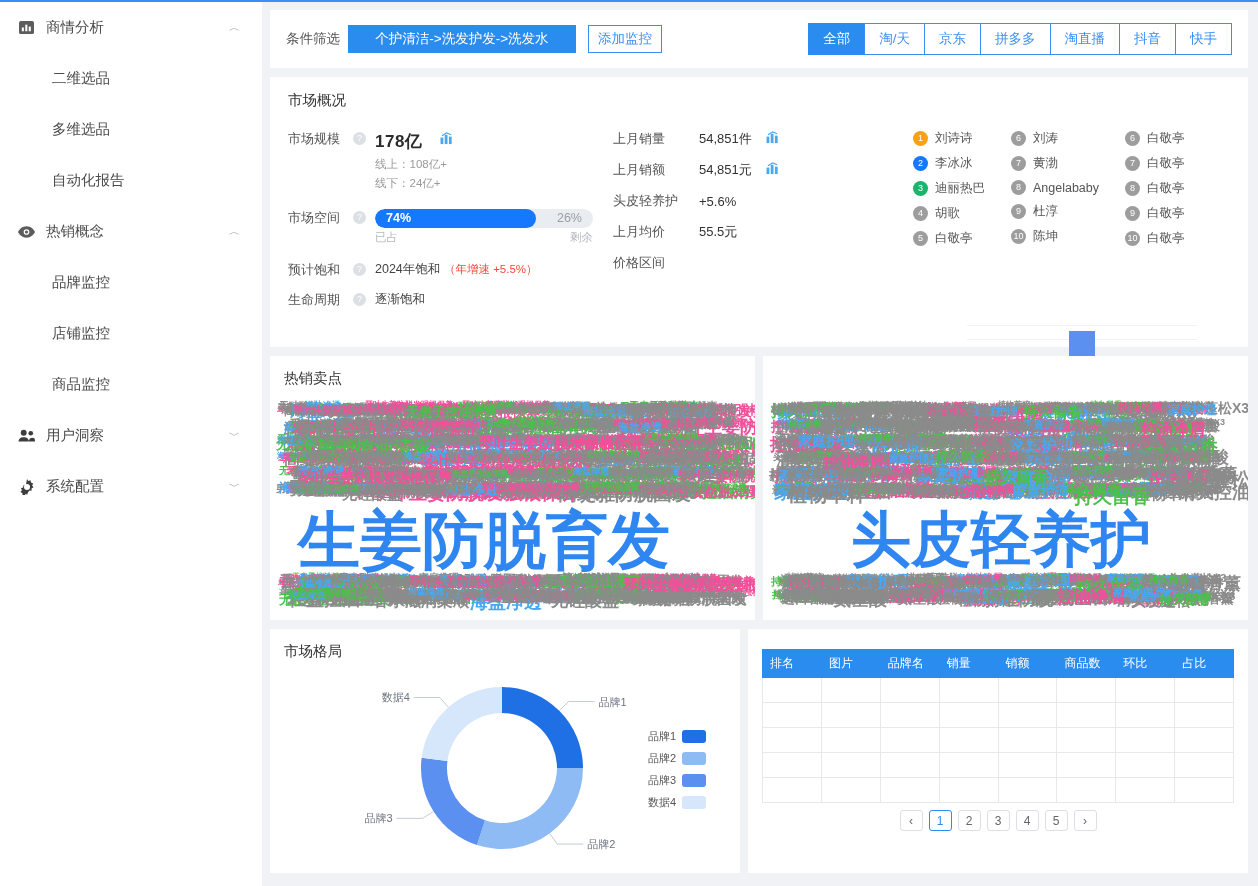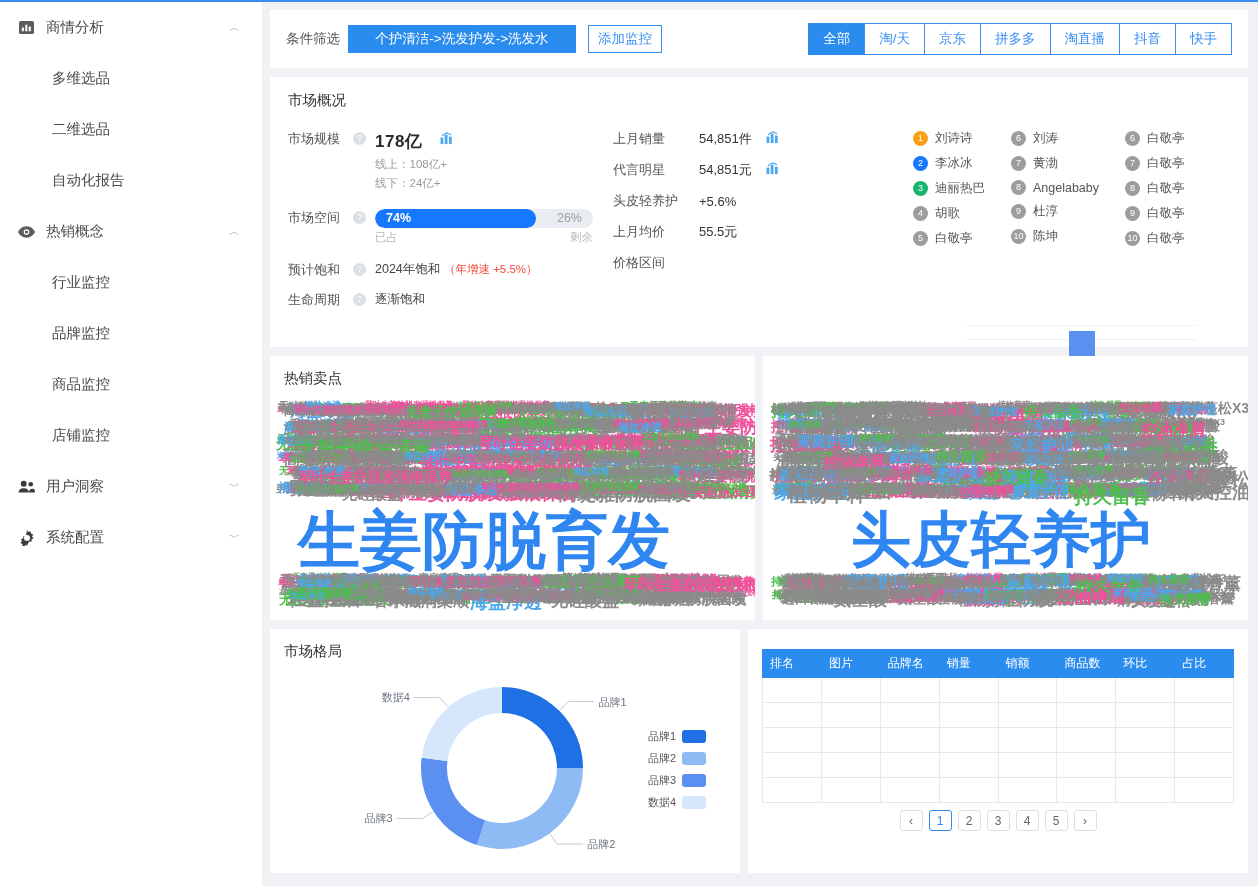--- a/index.html
+++ b/index.html
@@ -169,51 +169,48 @@
             <rect x="0" y="1" width="16" height="14" rx="2" fill="#5c5c5c"></rect>
             <rect x="3" y="8" width="2.2" height="4" fill="#fff"></rect>
             <rect x="6.7" y="5" width="2.2" height="7" fill="#fff"></rect>
             <rect x="10.4" y="7" width="2.2" height="5" fill="#fff"></rect>
           </svg>
       </span>
       <span class="glabel">商情分析</span>
       <span class="caret">︿</span>
     </div>
     <div class="nav-item">
-      <span>多维选品</span>
+      <span>二维选品</span>
     </div>
     <div class="nav-item">
-      <span>二维选品</span>
+      <span>多维选品</span>
     </div>
     <div class="nav-item">
       <span>自动化报告</span>
     </div>
 
     <div class="nav-group-head">
       <span class="gicon">
         <svg width="17" height="12" viewBox="0 0 18 12">
             <path d="M9 0C4.5 0 1.3 3.2 0 6c1.3 2.8 4.5 6 9 6s7.7-3.2 9-6c-1.3-2.8-4.5-6-9-6z" fill="#5c5c5c"></path>
             <circle cx="9" cy="6" r="3" fill="#fff"></circle>
             <circle cx="9" cy="6" r="1.7" fill="#5c5c5c"></circle>
           </svg>
       </span>
       <span class="glabel">热销概念</span>
       <span class="caret">︿</span>
     </div>
     <div class="nav-item">
-      <span>行业监控</span>
-    </div>
-    <div class="nav-item">
       <span>品牌监控</span>
     </div>
     <div class="nav-item">
-      <span>商品监控</span>
+      <span>店铺监控</span>
     </div>
     <div class="nav-item">
-      <span>店铺监控</span>
+      <span>商品监控</span>
     </div>
 
     <div class="nav-group-head">
       <span class="gicon">
         <svg width="17" height="13" viewBox="0 0 18 14">
             <circle cx="6" cy="4" r="3.2" fill="#3d3d3d"></circle>
             <circle cx="13.6" cy="4.6" r="2.5" fill="#3d3d3d"></circle>
             <path d="M0.4 13.4c0-3 2.5-4.6 5.6-4.6s5.6 1.6 5.6 4.6z" fill="#3d3d3d"></path>
             <path d="M11.6 13.4c0-2.4 1-4 4-4 2.2 0 2.6 1.6 2.6 4z" fill="#3d3d3d"></path>
           </svg>
@@ -317,21 +314,21 @@
             <span class="chart-ic">
               <svg width="15" height="13" viewBox="0 0 16 14">
                   <rect x="0.5" y="6" width="3" height="7" fill="#4aa8f0"></rect>
                   <rect x="5" y="3" width="3" height="10" fill="#4aa8f0"></rect>
                   <rect x="9.5" y="5" width="3" height="8" fill="#4aa8f0"></rect>
                   <path d="M2 4 L7 1 L12 3" stroke="#4aa8f0" stroke-width="1.2" fill="none"></path>
                 </svg>
             </span>
           </div>
           <div class="kv2">
-            <span class="k">代言明星</span>
+            <span class="k">上月销额</span>
             <span class="v">54,851元</span>
             <span class="chart-ic">
               <svg width="15" height="13" viewBox="0 0 16 14">
                   <rect x="0.5" y="6" width="3" height="7" fill="#4aa8f0"></rect>
                   <rect x="5" y="3" width="3" height="10" fill="#4aa8f0"></rect>
                   <rect x="9.5" y="5" width="3" height="8" fill="#4aa8f0"></rect>
                   <path d="M2 4 L7 1 L12 3" stroke="#4aa8f0" stroke-width="1.2" fill="none"></path>
                 </svg>
             </span>
           </div>

